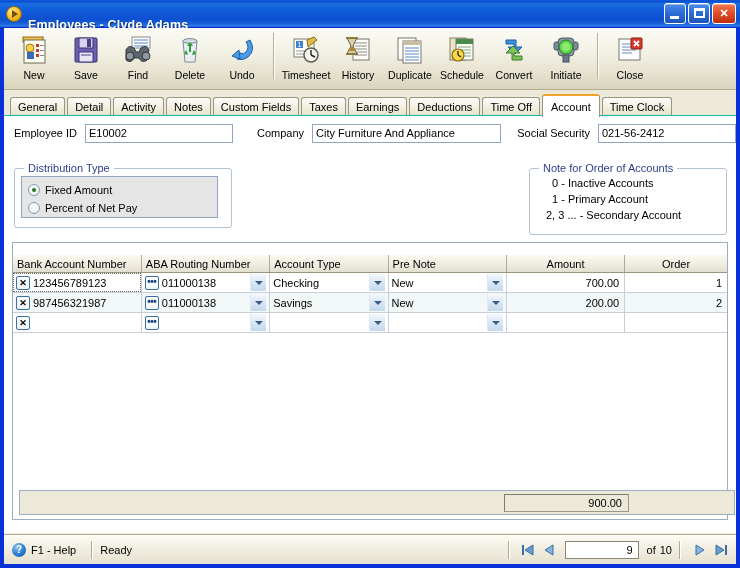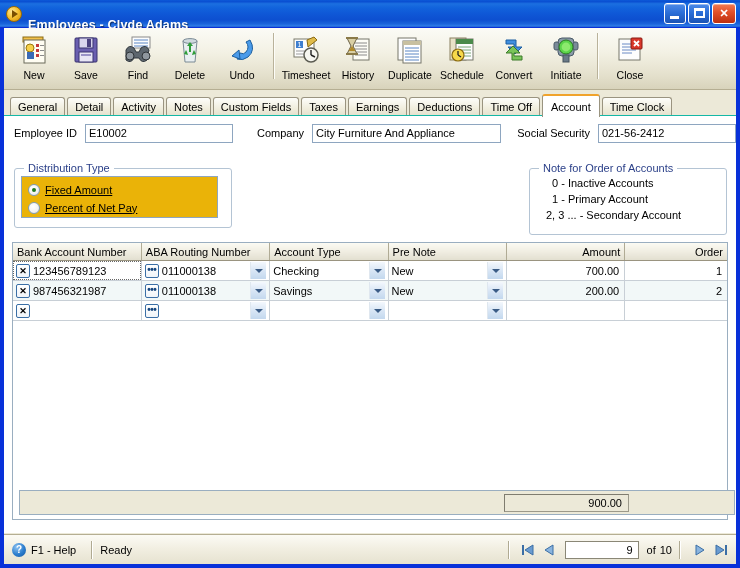--- a/index.html
+++ b/index.html
@@ -257,23 +257,22 @@
     color: #2a3f88;
     white-space: nowrap;
   }
   .radio-panel {
     position: absolute;
     left: 6px; top: 7px;
     width: 197px;
     height: 42px;
     box-sizing: border-box;
     border: 1px solid #8ea6c0;
-    background: #eab308;
+    background: #e5e5e5;
     padding: 4px 0 0 6px;
-    text-decoration: underline;
   }
   .radio-row {
     display: flex;
     align-items: center;
     height: 17px;
     margin-bottom: 1px;
   }
   .radio {
     width: 12px; height: 12px;
     box-sizing: border-box;
@@ -311,34 +310,35 @@
     box-sizing: border-box;
     border: 1px solid #9aaec0;
     background: #ffffff;
     overflow: hidden;
   }
   table.grid {
     border-collapse: collapse;
     table-layout: fixed;
     width: 714px;
     font-size: 11px;
+    margin-top: 12px;
   }
   table.grid th {
     height: 17px;
     background: linear-gradient(to bottom, #fbfaf3 0%, #efece0 55%, #e2dfd0 100%);
     border-right: 1px solid #b0ab95;
     border-bottom: 1px solid #9a9480;
     font-weight: normal;
     font-size: 11px;
     color: #000;
     padding: 0 4px;
     text-align: left;
     white-space: nowrap;
   }
-  table.grid th.right { text-align: right; }
+  table.grid th.right { text-align: center; }
   table.grid td {
     height: 19px;
     border-right: 1px solid #c8cfd6;
     border-bottom: 1px solid #c8cfd6;
     padding: 0;
     vertical-align: middle;
     background: #ffffff;
     overflow: hidden;
   }
   table.grid tr.row-even td { background: #f2f8f8; }

